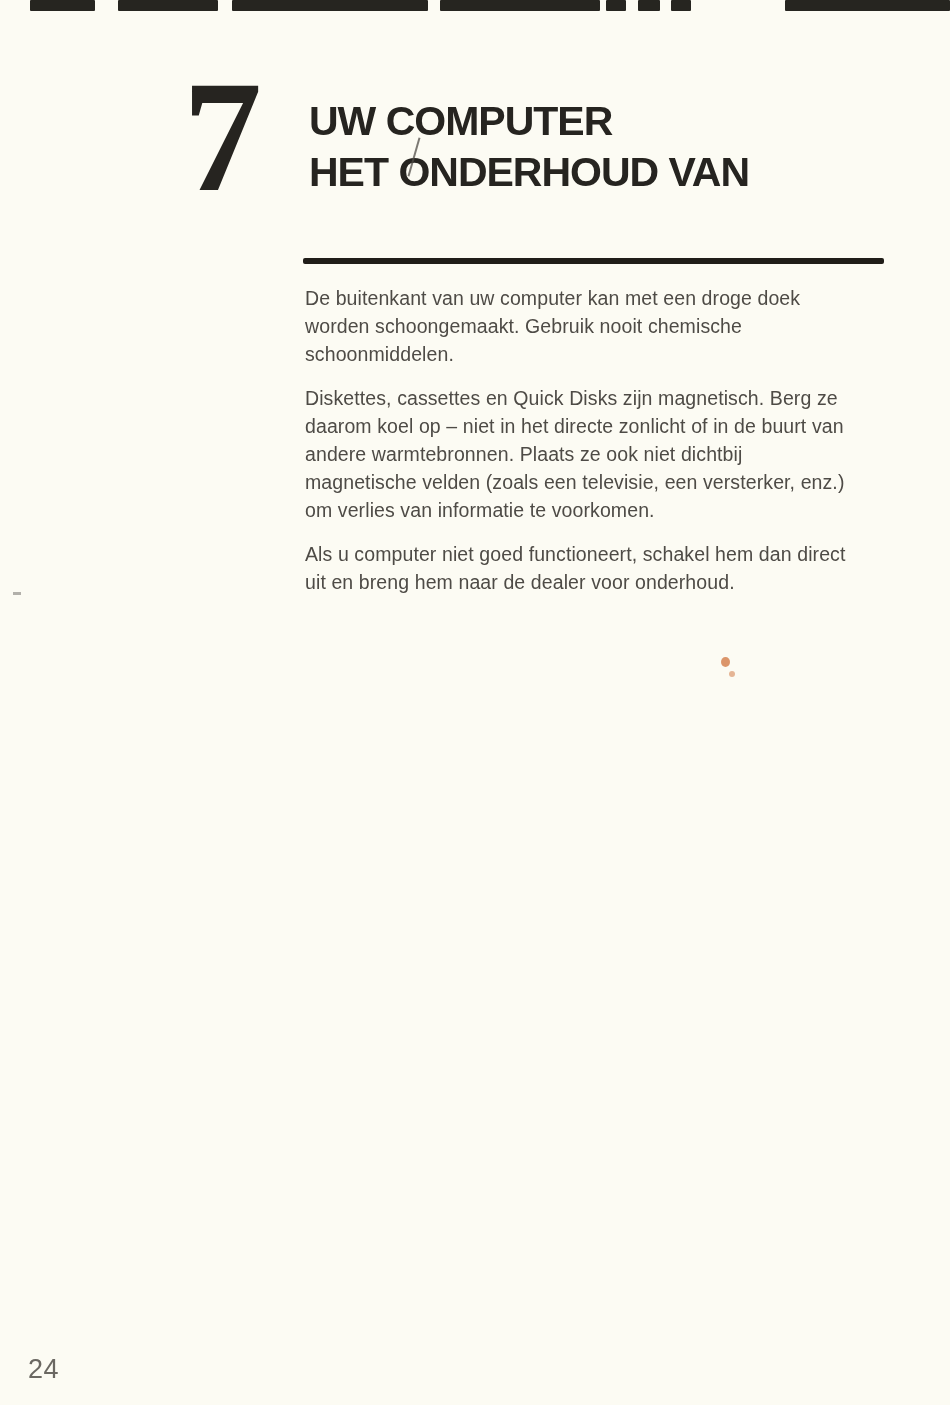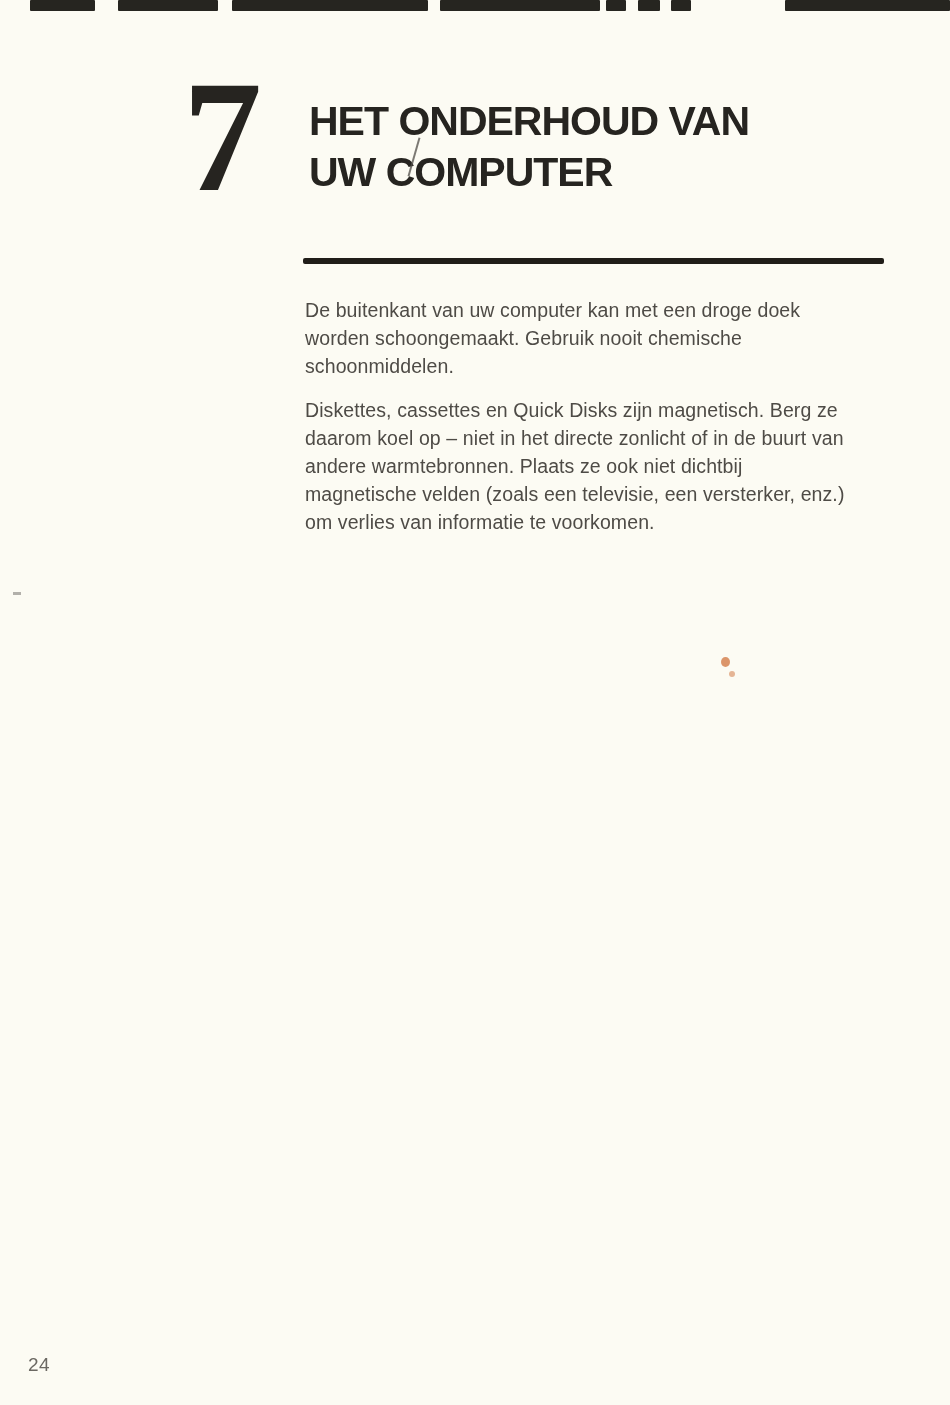--- a/index.html
+++ b/index.html
@@ -35,30 +35,29 @@
   
   .rule{
     position:absolute;left:303px;top:258px;width:581px;height:6px;
     background:var(--rule);border-radius:2px;
   }
   
   .body-text{
     position:absolute;left:305px;top:284px;width:600px;
     font-size:19.5px;line-height:28px;letter-spacing:.1px;
     color:var(--body_text);
-    margin-top:12px;
   }
   .para{margin:0 0 16px 0;}
   
   .speck{position:absolute;border-radius:50%;background:var(--speck);}
   .edge-mark{position:absolute;left:13px;top:592px;width:8px;height:3px;background:#93908a;opacity:.7;}
   
   .page-number{
     position:absolute;left:28px;top:1354px;
-    font-size:19px;color:var(--page_number);letter-spacing:.5px;text-align:center;
+    font-size:27px;color:var(--page_number);letter-spacing:.5px;text-align:center;
   }
 </style>
 </head>
 <body>
 
 <div class="page">
 
   <div class="top-scan-bar">
       <div class="bar-seg" style="left: 30px; width: 65px;"></div>
       <div class="bar-seg" style="left: 118px; width: 100px;"></div>
@@ -66,31 +65,32 @@
       <div class="bar-seg" style="left: 440px; width: 160px;"></div>
       <div class="bar-seg" style="left: 606px; width: 20px;"></div>
       <div class="bar-seg" style="left: 638px; width: 22px;"></div>
       <div class="bar-seg" style="left: 671px; width: 20px;"></div>
       <div class="bar-seg" style="left: 785px; width: 165px;"></div>
     </div>
 
   <div class="chapter-number">7</div>
 
   <div class="chapter-title">
+    <div>UW COMPUTER</div>
     <div>HET ONDERHOUD VAN</div>
-    <div>UW COMPUTER</div>
   </div>
 
   <div class="title-scratch"></div>
 
   <div class="rule"></div>
 
   <div class="body-text">
       <p class="para">De buitenkant van uw computer kan met een droge doek<br>worden schoongemaakt. Gebruik nooit chemische<br>schoonmiddelen.</p>
       <p class="para">Diskettes, cassettes en Quick Disks zijn magnetisch. Berg ze<br>daarom koel op – niet in het directe zonlicht of in de buurt van<br>andere warmtebronnen. Plaats ze ook niet dichtbij<br>magnetische velden (zoals een televisie, een versterker, enz.)<br>om verlies van informatie te voorkomen.</p>
+      <p class="para">Als u computer niet goed functioneert, schakel hem dan direct<br>uit en breng hem naar de dealer voor onderhoud.</p>
     </div>
 
   <div class="edge-mark"></div>
 
   <div class="page-number">24</div>
 
 <div class="speck" style="left: 721px; top: 657px; width: 9px; height: 10px; opacity: 0.95;"></div>
     <div class="speck" style="left: 729px; top: 671px; width: 6px; height: 6px; opacity: 0.65;"></div>
   </div>
 

